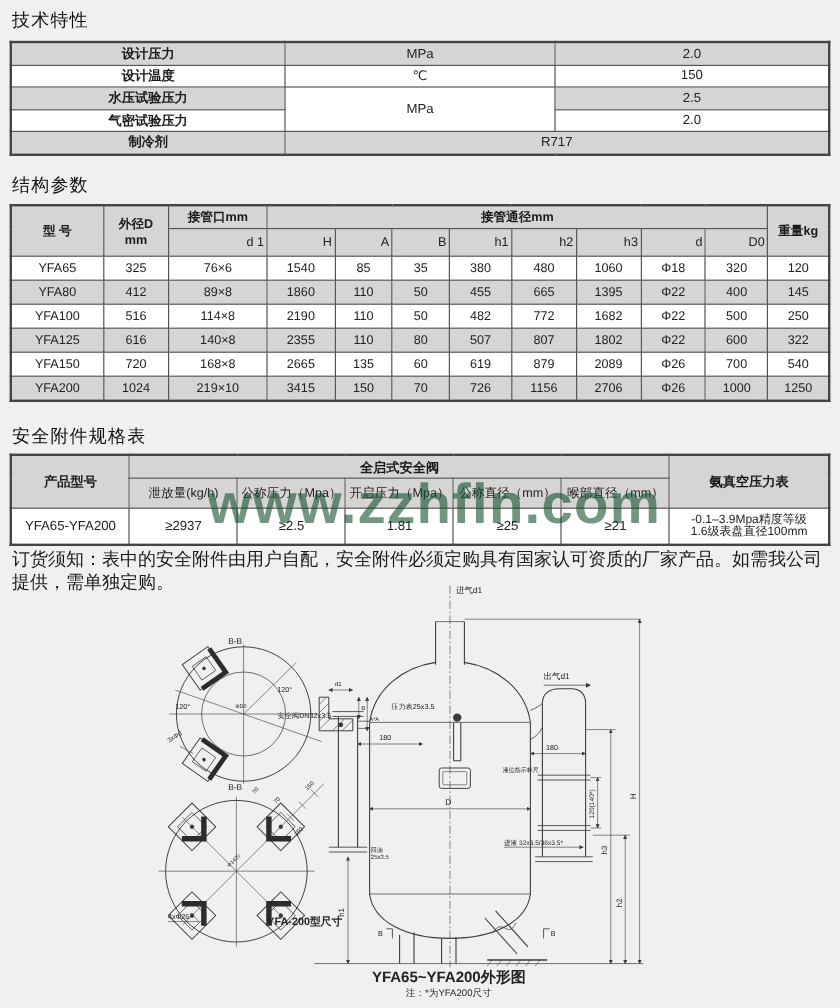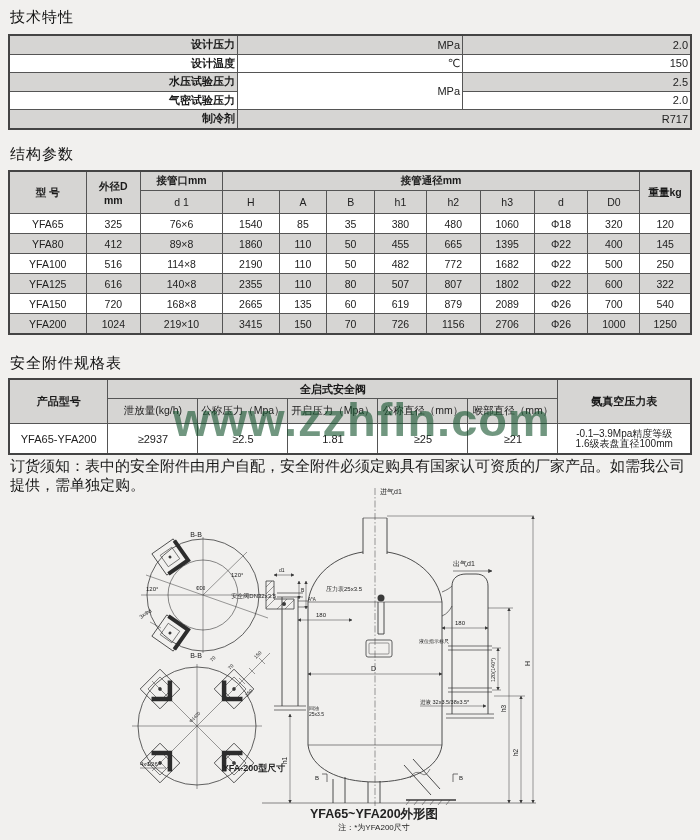--- a/index.html
+++ b/index.html
@@ -9,24 +9,24 @@
     font-family:"Liberation Sans","DejaVu Sans",sans-serif;
     color:#1c1c1c;
   }
   .section-title{position:absolute;left:10px;font-size:15px;font-weight:normal;letter-spacing:1px;color:#111;}
   table{border-collapse:collapse;width:684px;table-layout:fixed;background:#fff;}
   .tbl{position:absolute;left:8px;}
   td{border:1px solid #555;font-size:11px;text-align:center;vertical-align:middle;padding:0 2px;color:#222;overflow:hidden;}
   table{border:2px solid #444;}
   .shade{background:#d6d5d3;}
   .hd{font-weight:bold;color:#1a1a1a;}
-  .t1 td{height:17.5px;text-align:right;}
+  .t1 td{height:17.5px;}
   .t2 td{height:19px;font-size:10.5px;}
   .t2 .hrow1 td{height:18px;}
-  .t2 .hrow2 td{height:22px;}
+  .t2 .hrow2 td{height:22px;text-align:right;}
   .t3 .hrow1 td{height:18px;margin-top:24px;}
   .t3 .hrow2 td{height:24px;font-size:10.5px;}
   .t3 .drow td{height:29px;}
   .small2{font-size:10px;line-height:10px;}
   .note-line{position:absolute;left:10px;top:457px;width:684px;font-size:15px;color:#1a1a1a;}
   .watermark{
     position:absolute;left:173px;top:392px;font-size:47px;font-weight:bold;
     color:#14532d;opacity:.6;letter-spacing:1px;white-space:nowrap;pointer-events:none;z-index:5;
     font-family:"Liberation Sans","DejaVu Sans",sans-serif;
   }

